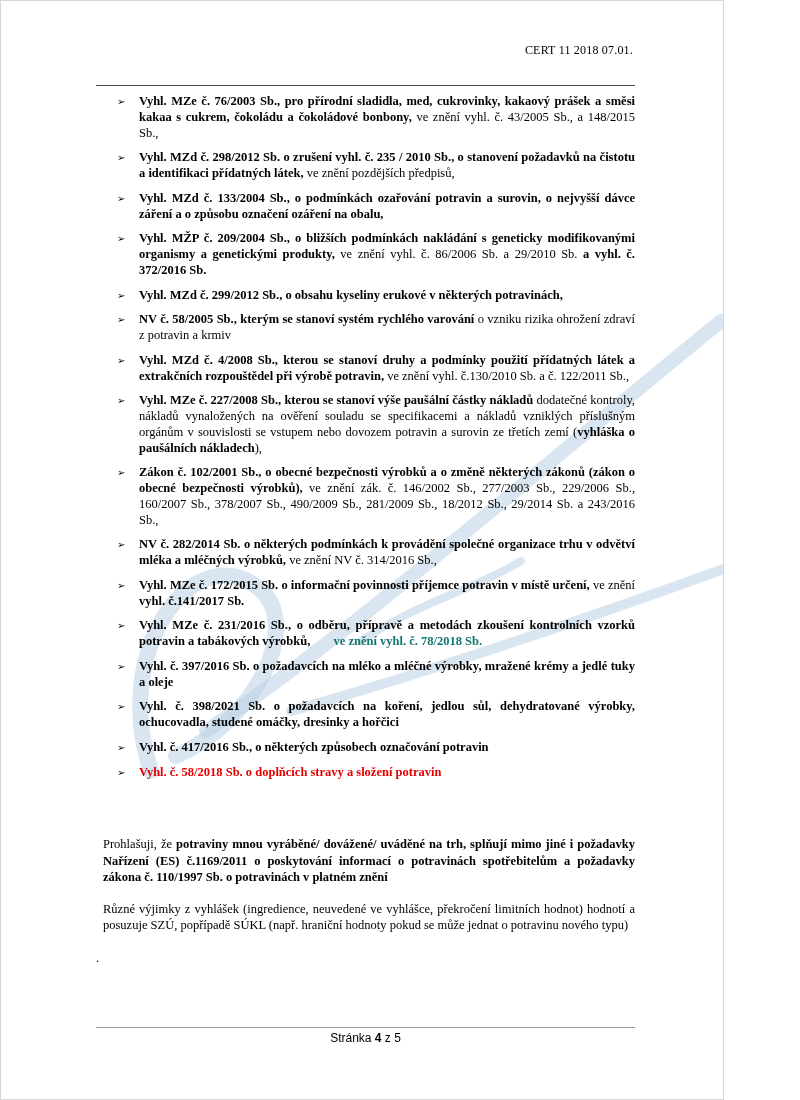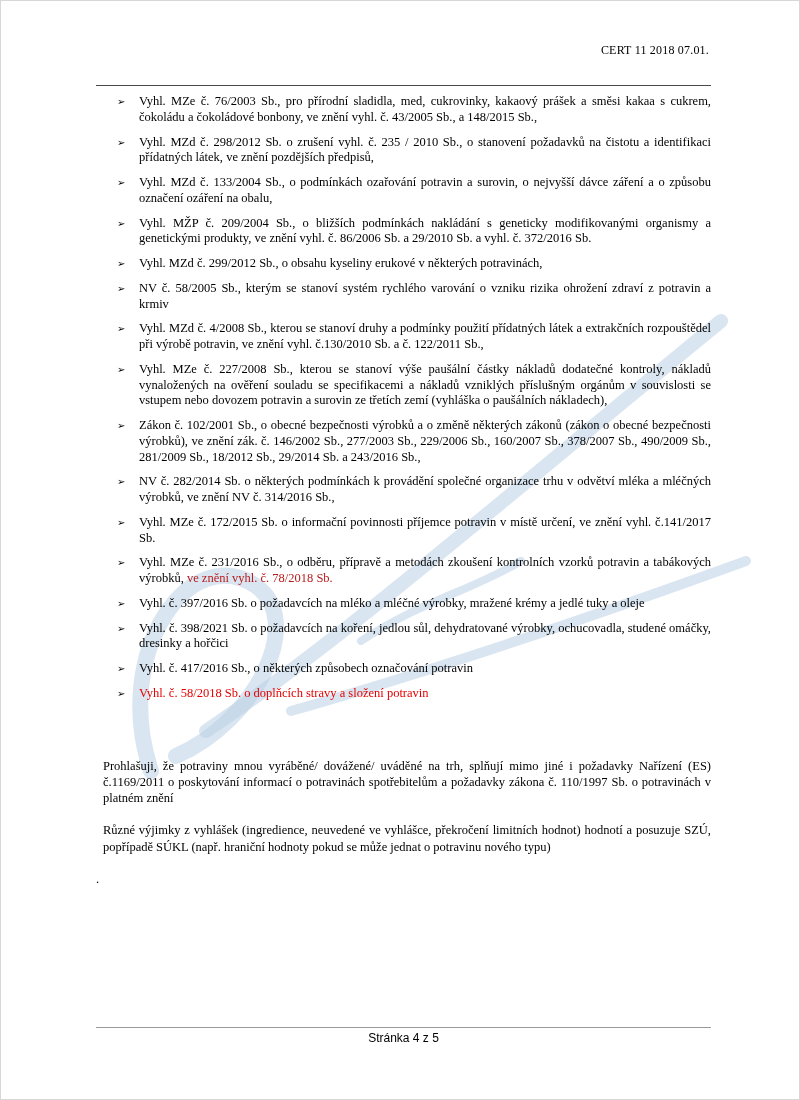--- a/index.html
+++ b/index.html
@@ -1,18 +1,18 @@
 <!DOCTYPE html>
 <html><head>
 <meta charset="utf-8">
 <style>
   html,body{margin:0;padding:0;background:#ffffff;}
   .page{
     position:relative;
-    width:800px;height:1100px;
+    width:724px;height:1100px;
     box-sizing:border-box;
     background:#ffffff;
     border:1px solid #d7d7d7;
     overflow:hidden;
     font-family:"Liberation Serif", serif;
     color:#000;
   }
   .header{
     position:absolute;top:42px;left:95px;right:90px;
     text-align:right;
@@ -40,21 +40,21 @@
   }
   ul.reg-list .bullet{
     position:absolute;left:-1px;top:0;
     font-size:10px;line-height:16px;
     color:#000;
   }
   ul.reg-list .itext{
     display:block;margin-left:21px;
     text-align:justify;
   }
-  .b{font-weight:normal;}
+  .b{font-weight:bold;}
   .paras{margin-top:56px;}
   .paras p{
     margin:0 0 16px 7px;
     font-size:12.5px;line-height:1.3;
     text-align:justify;
   }
   .paras p.dot{margin:0;}
   .footer{
     position:absolute;bottom:54px;left:95px;right:88px;z-index:1;
   }
@@ -127,21 +127,21 @@
         <li>
           <span class="bullet">➢</span>
           <span class="itext"><span class="b">NV č. 282/2014 Sb. o některých podmínkách k provádění společné organizace trhu v odvětví mléka a mléčných výrobků, </span><span>ve znění NV č. 314/2016 Sb.,</span></span>
         </li>
         <li>
           <span class="bullet">➢</span>
           <span class="itext"><span class="b">Vyhl. MZe č. 172/2015 Sb. o informační povinnosti příjemce potravin v místě určení, </span><span>ve znění </span><span class="b">vyhl. č.141/2017 Sb.</span></span>
         </li>
         <li>
           <span class="bullet">➢</span>
-          <span class="itext"><span class="b">Vyhl. MZe č. 231/2016 Sb., o odběru, přípravě a metodách zkoušení kontrolních vzorků potravin a tabákových výrobků, </span><span class="b" style="color: #b91c1c;">ve znění vyhl. č. 78/2018 Sb.</span></span>
+          <span class="itext"><span class="b">Vyhl. MZe č. 231/2016 Sb., o odběru, přípravě a metodách zkoušení kontrolních vzorků potravin a tabákových výrobků, </span><span class="b" style="color: #0f766e; margin-left: 20px;">ve znění vyhl. č. 78/2018 Sb.</span></span>
         </li>
         <li>
           <span class="bullet">➢</span>
           <span class="itext"><span class="b">Vyhl. č. 397/2016 Sb. o požadavcích na mléko a mléčné výrobky, mražené krémy a jedlé tuky a oleje</span></span>
         </li>
         <li>
           <span class="bullet">➢</span>
           <span class="itext"><span class="b">Vyhl. č. 398/2021 Sb. o požadavcích na koření, jedlou sůl, dehydratované výrobky, ochucovadla, studené omáčky, dresinky a hořčici</span></span>
         </li>
         <li>

